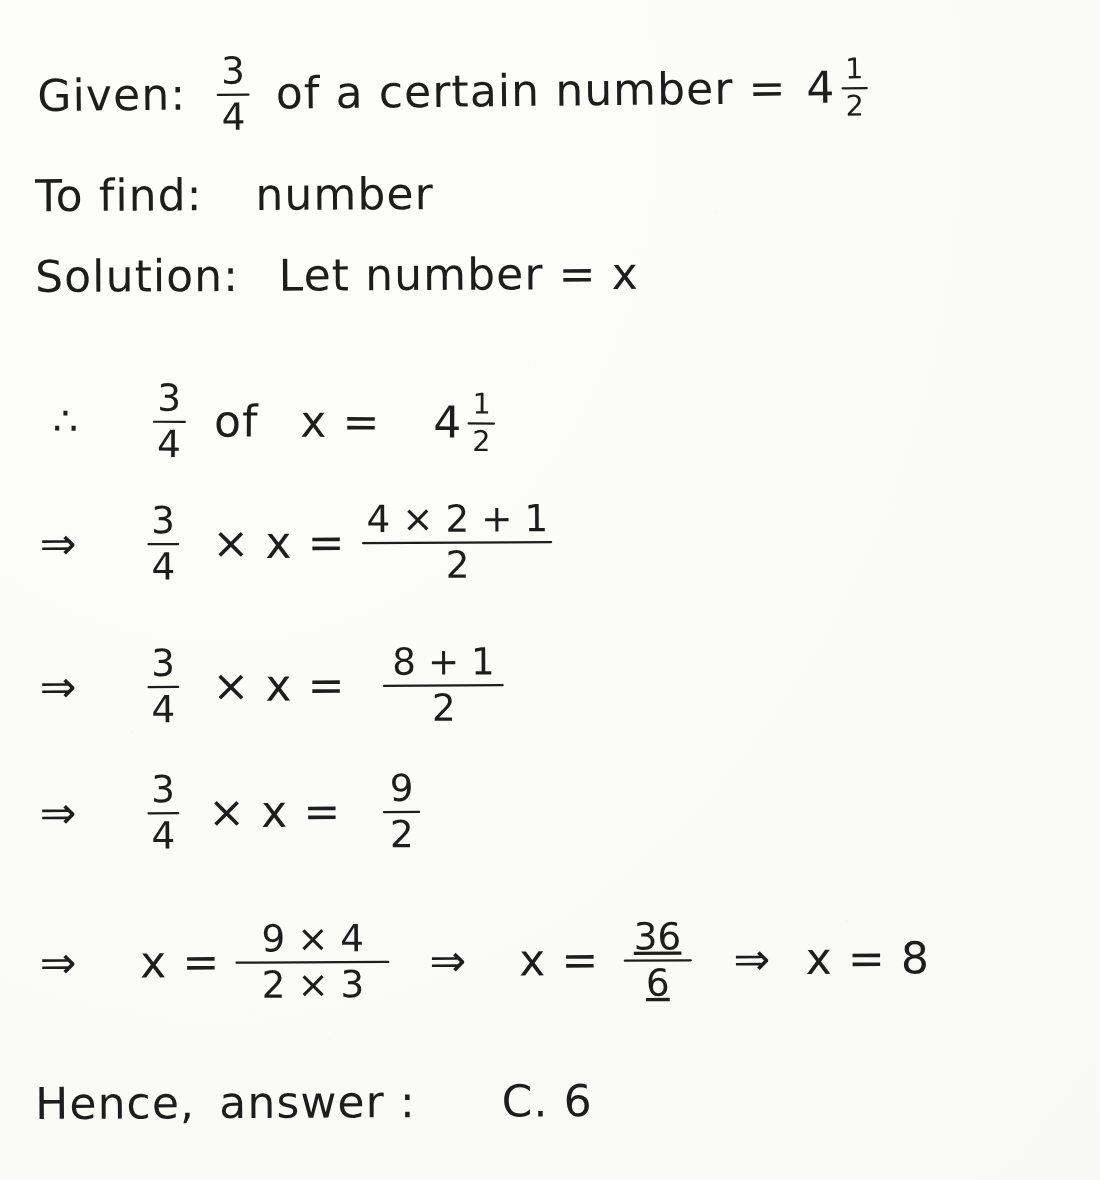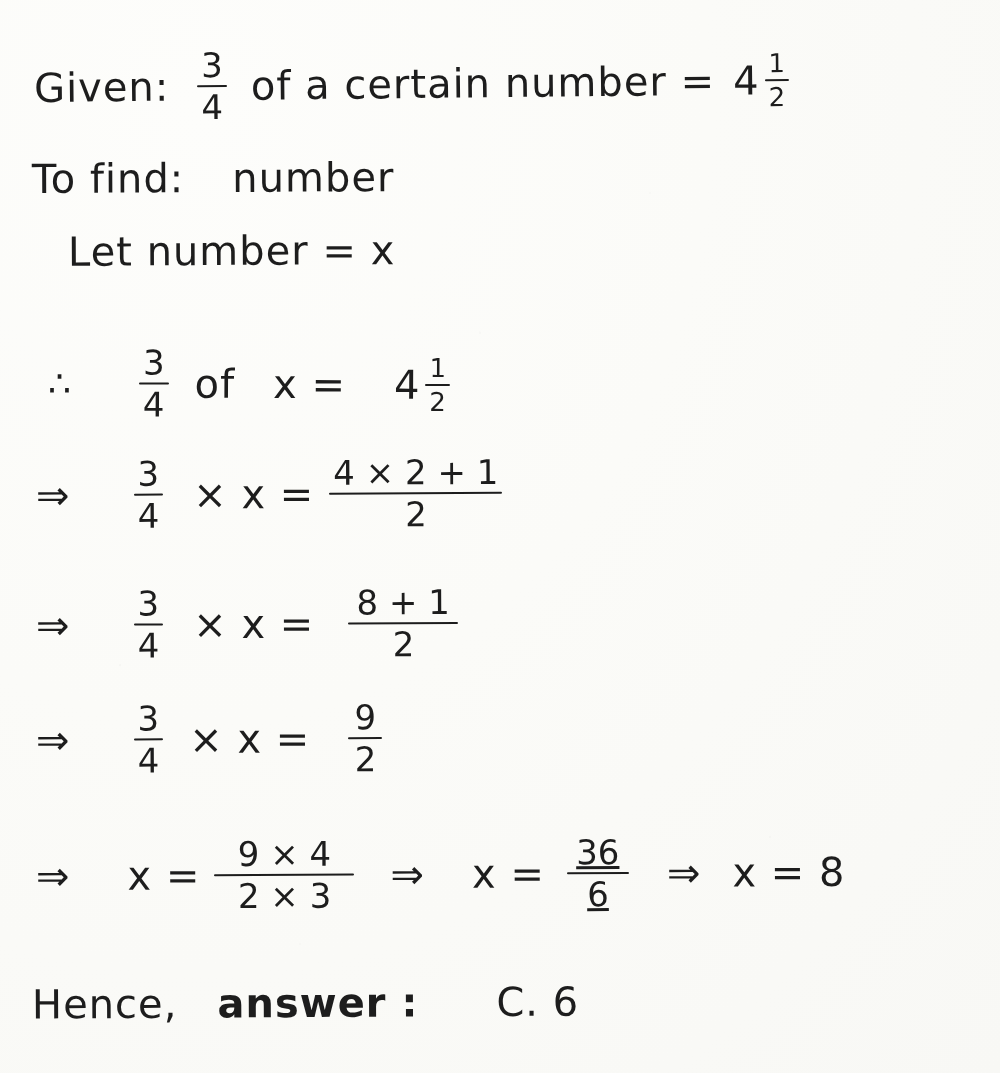--- a/index.html
+++ b/index.html
@@ -108,20 +108,21 @@
     </span>
   </span>
 </div>
 
 <div class="line slant2" style="left:32px; top:155px;">
   <span class="txt">To find:</span>
   <span class="txt" style="margin-left:48px;">number</span>
 </div>
 
 <div class="line slant2" style="left:32px; top:228px;">
+  <span class="txt">Solution:</span>
   <span class="txt" style="margin-left:36px;">Let number = x</span>
 </div>
 
 <div class="line slant3" style="left:48px; top:345px;">
   <span class="therefore">∴</span>
   <span class="frac" style="margin-left:38px;">
     <span class="num">3</span>
     <span class="bar"></span>
     <span class="den">4</span>
   </span>
@@ -196,15 +197,15 @@
     <span class="num">36</span>
     <span class="bar" style="min-width:62px;"></span>
     <span class="den">6</span>
   </span>
   <span class="implies" style="margin-left:30px;">⇒</span>
   <span class="txt" style="margin-left:6px;">x = 8</span>
 </div>
 
 <div class="line slant2" style="left:32px; top:980px;">
   <span class="txt">Hence,</span>
-  <span class="txt" style="margin-left:40px;font-weight:bold;">answer :</span>
+  <span class="txt" style="margin-left:22px;">answer :</span>
   <span class="txt" style="margin-left:78px;">C. 6</span>
 </div>
 
 </body></html>

